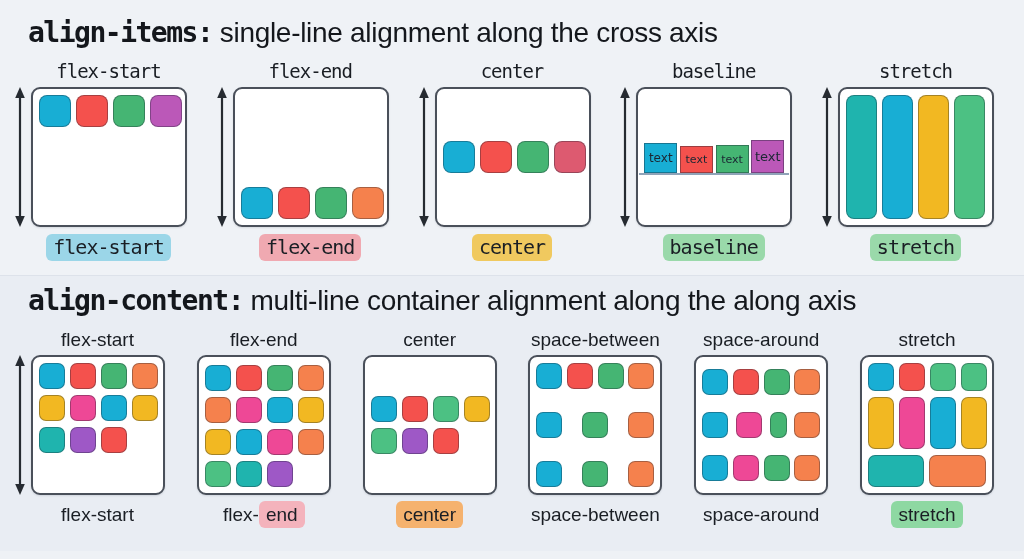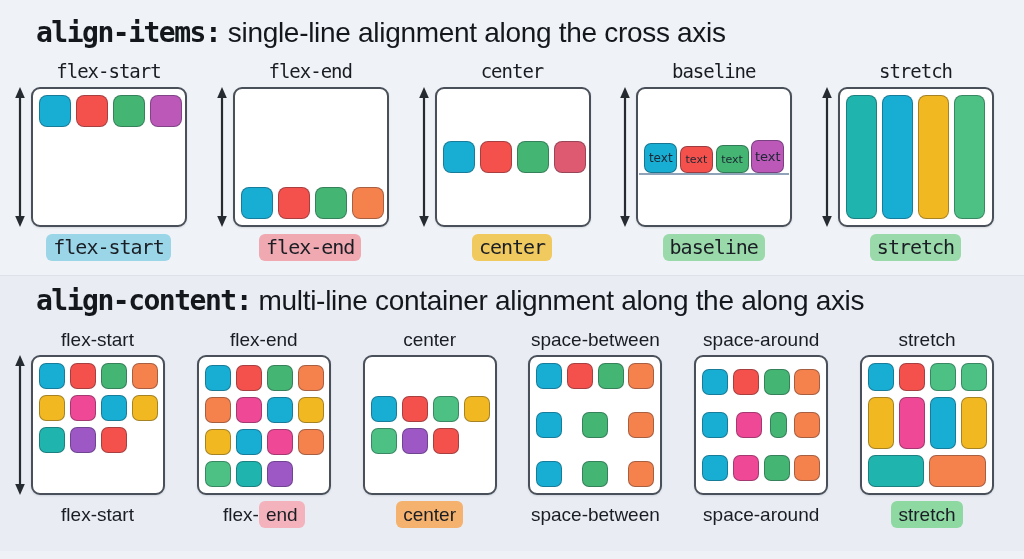--- a/index.html
+++ b/index.html
@@ -7,21 +7,21 @@
     width:1024px; height:559px; overflow:hidden;
     background:#eef1f5;
     font-family:"Liberation Sans", sans-serif;
     color:#14171c;
     -webkit-font-smoothing:antialiased;
   }
   .section { box-sizing:border-box; }
   .section1 { padding-top:14px; padding-bottom:14px; background:#eff2f6; }
   .section2 { background:#e9edf3; border-top:1px solid #dde2ea; padding-top:6px; height:276px; }
 
-  .sec-title { font-size:28px; line-height:34px; margin:2px 0 10px 36px; letter-spacing:-0.3px; }
+  .sec-title { font-size:28px; line-height:34px; margin:2px 0 10px 28px; letter-spacing:-0.3px; }
   .sec-title .prop { font-family:"DejaVu Sans Mono", monospace; font-weight:700; letter-spacing:-1.5px; }
   .sec-title .rest { font-weight:400; }
 
   .panels { display:flex; justify-content:space-between; align-items:flex-start; padding:0 30px 0 12px; }
   .panel { display:flex; flex-direction:column; align-items:center; }
 
   .panel-head { font-size:19px; line-height:23px; margin-bottom:4px; color:#191d23; }
   .panel-head.mono, .panel-label.mono { font-family:"DejaVu Sans Mono", monospace; letter-spacing:-1px; }
 
   .demo-wrap { display:flex; align-items:stretch; gap:3px; }
@@ -33,21 +33,21 @@
   .box.small { width:134px; height:140px; }
 
   
   .items { position:absolute; inset:0; display:flex; gap:5px; padding:6px; }
   .item { width:32px; height:32px; border-radius:8px; border:1px solid rgba(22,32,44,.35); box-sizing:border-box; flex:0 0 auto; }
   .items.bars { align-items:stretch; }
   .bar { width:31px; border-radius:8px; border:1px solid rgba(22,32,44,.35); box-sizing:border-box; flex:0 0 auto; }
 
   
   .base-row { position:absolute; left:6px; right:6px; top:0; height:84px; display:flex; align-items:flex-end; justify-content:space-between; }
-  .bitem { width:33px; border-radius:7px; border:1px solid rgba(22,32,44,.4); box-sizing:border-box;
+  .bitem { width:33px; border-radius:0; border:1px solid rgba(22,32,44,.4); box-sizing:border-box;
            display:flex; align-items:center; justify-content:center; color:#1b2733; font-family:"DejaVu Sans", sans-serif; }
   .base-line { position:absolute; left:1px; right:1px; top:84px; height:2px; background:#8fa3b8; }
 
   
   .rows { position:absolute; inset:0; display:flex; flex-direction:column; padding:6px; gap:6px; }
   .row { display:flex; flex:0 0 auto; }
   .row.start { gap:5px; justify-content:flex-start; }
   .row.between { justify-content:space-between; }
   .sitem { width:26px; height:26px; border-radius:7px; border:1px solid rgba(22,32,44,.35); box-sizing:border-box; flex:0 0 auto; }
   .sitem.wide { flex:1 1 0; width:auto; }

